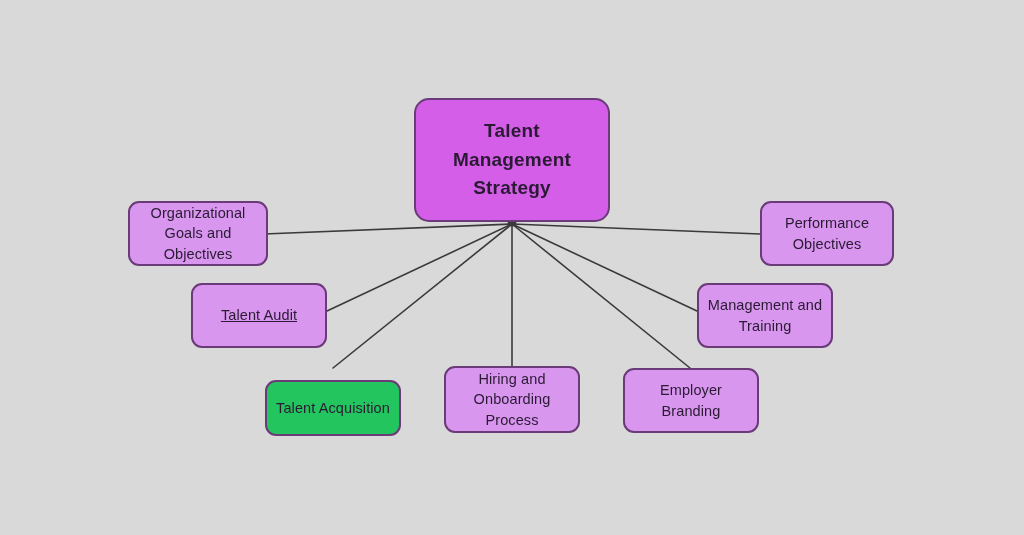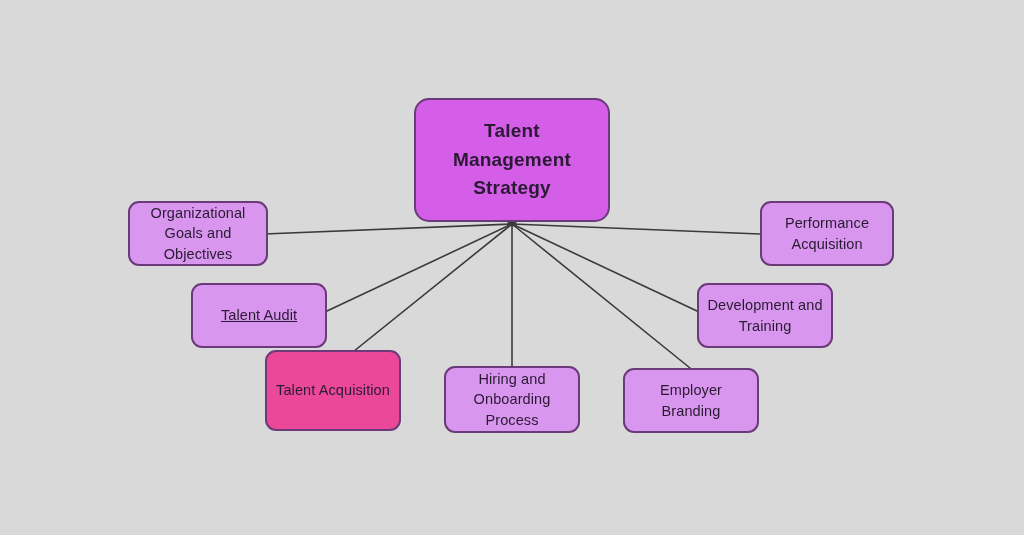--- a/index.html
+++ b/index.html
@@ -75,33 +75,33 @@
 Strategy</span>
       </div>
       <div class="node" style="left: 128px; top: 201px; width: 140px; height: 65px; background: rgb(216, 150, 238); border-color: rgb(107, 58, 120);">
         <span class="node-label">Organizational
 Goals and
 Objectives</span>
       </div>
       <div class="node" style="left: 191px; top: 283px; width: 136px; height: 65px; background: rgb(216, 150, 238); border-color: rgb(107, 58, 120); text-decoration: underline;">
         <span class="node-label">Talent Audit</span>
       </div>
-      <div class="node" style="left: 265px; top: 350px; width: 136px; height: 81px; background: #ec4899; border-color: rgb(107, 58, 120);">
+      <div class="node" style="left: 265px; top: 380px; width: 136px; height: 56px; background: #22c55e; border-color: rgb(107, 58, 120);">
         <span class="node-label">Talent Acquisition</span>
       </div>
       <div class="node" style="left: 444px; top: 366px; width: 136px; height: 67px; background: rgb(216, 150, 238); border-color: rgb(107, 58, 120);">
         <span class="node-label">Hiring and
 Onboarding
 Process</span>
       </div>
       <div class="node" style="left: 623px; top: 368px; width: 136px; height: 65px; background: rgb(216, 150, 238); border-color: rgb(107, 58, 120);">
         <span class="node-label">Employer Branding</span>
       </div>
       <div class="node" style="left: 697px; top: 283px; width: 136px; height: 65px; background: rgb(216, 150, 238); border-color: rgb(107, 58, 120);">
-        <span class="node-label">Development and
+        <span class="node-label">Management and
 Training</span>
       </div>
       <div class="node" style="left: 760px; top: 201px; width: 134px; height: 65px; background: rgb(216, 150, 238); border-color: rgb(107, 58, 120);">
         <span class="node-label">Performance
-Acquisition</span>
+Objectives</span>
       </div>
     </div>
 </div>
 
 </body></html>

